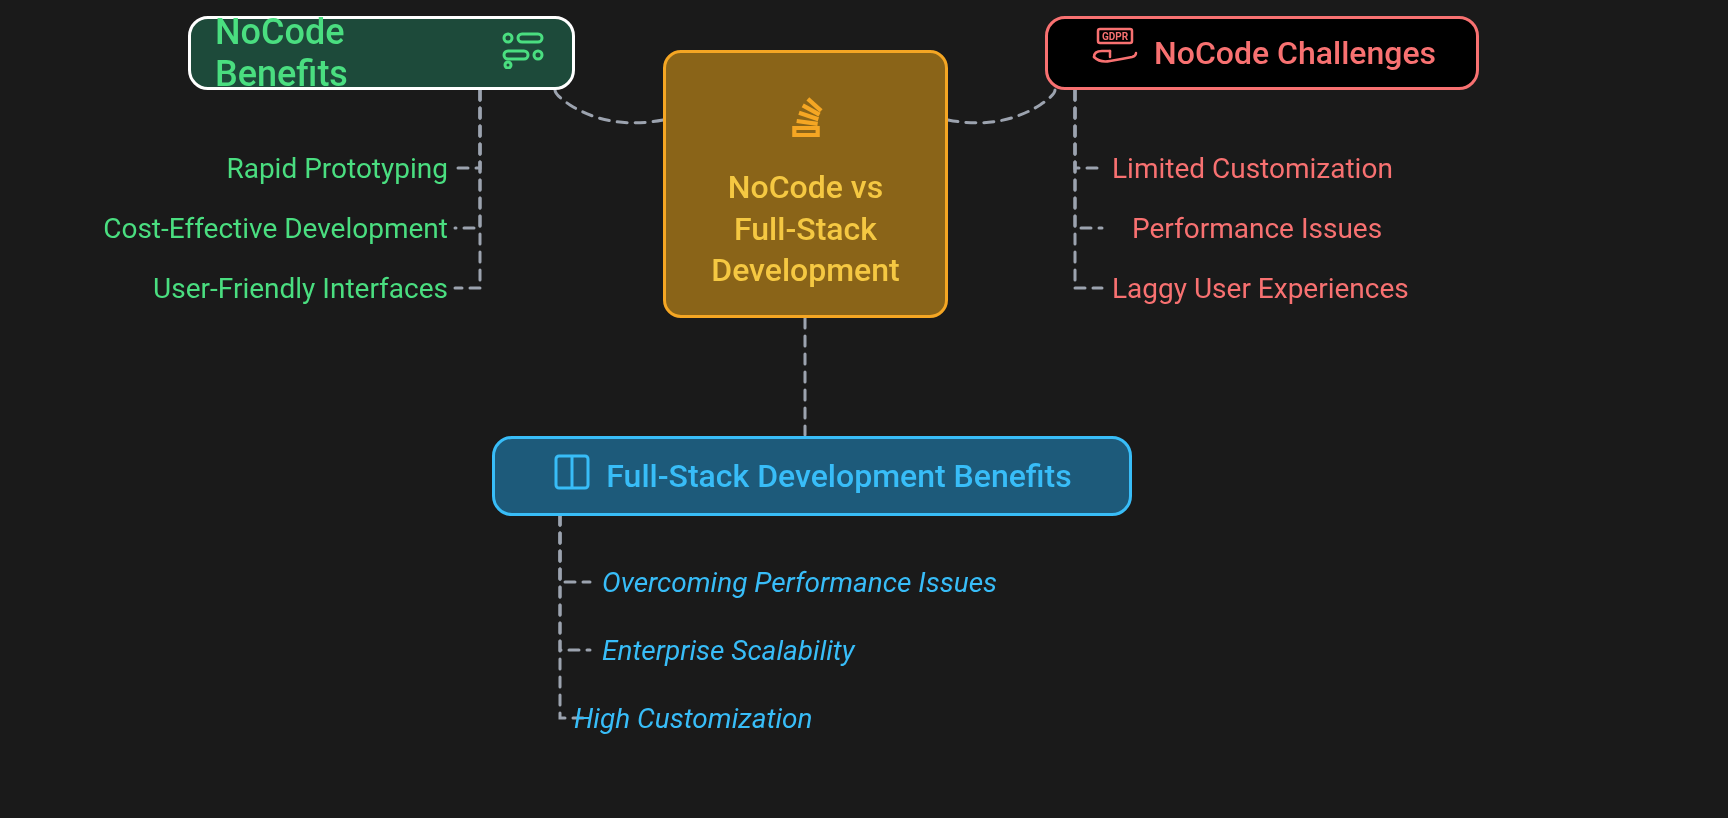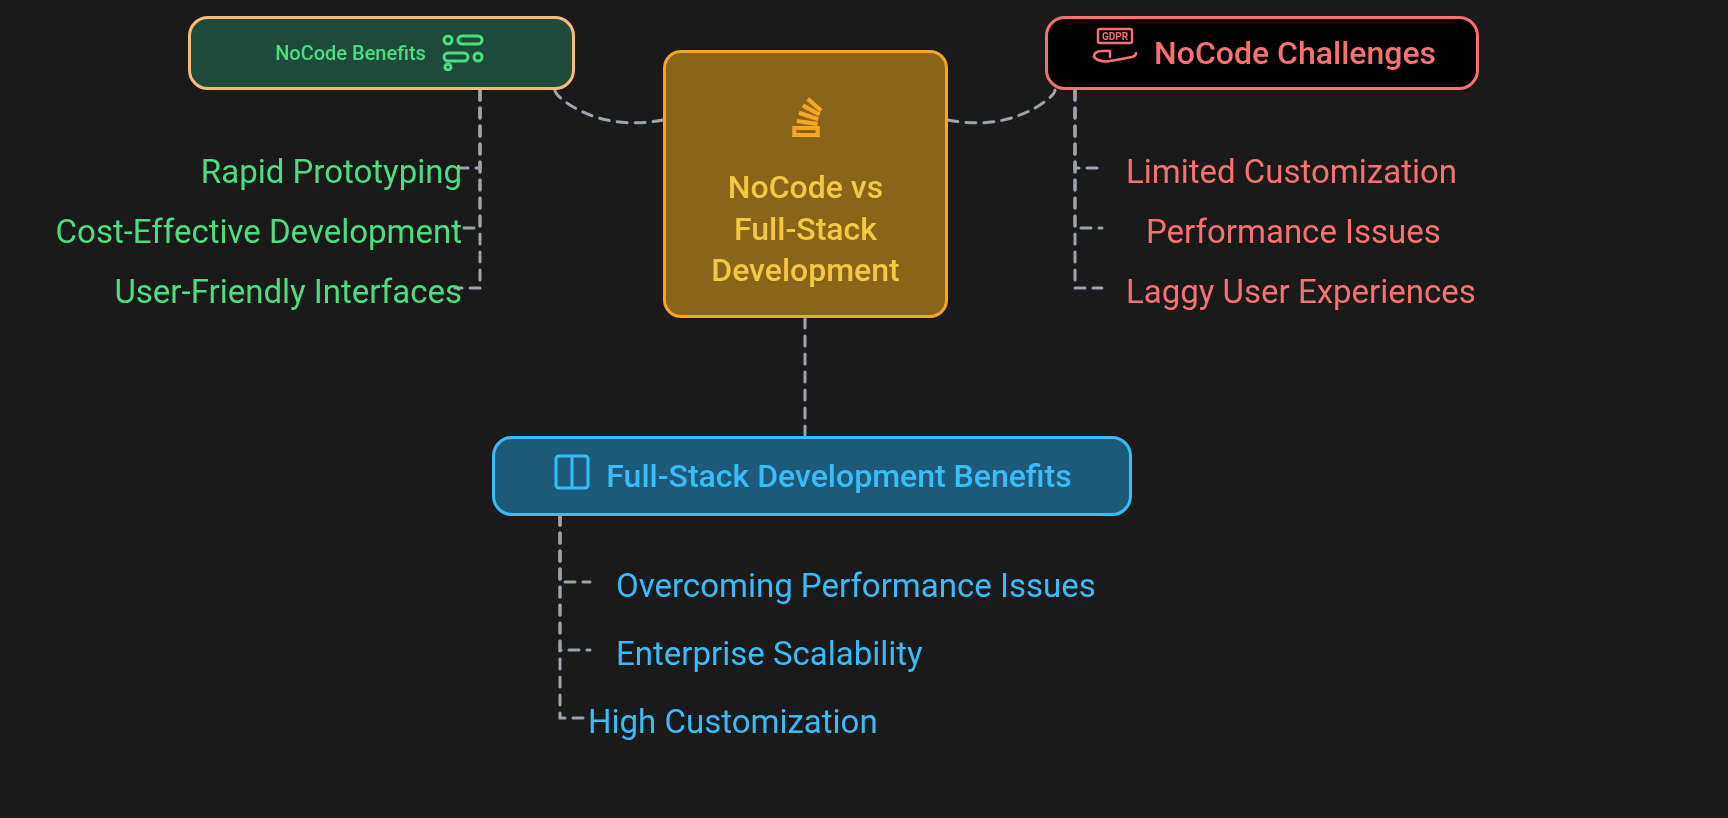--- a/index.html
+++ b/index.html
@@ -27,46 +27,45 @@
     color: #f5c842;
     font-size: 32px;
     text-align: center;
     line-height: 1.3;
     flex-direction: column;
     border-radius: 18px;
   }
   .center-text { text-align: center; }
   .green-node {
     background: #1d4a3a;
-    border: 3px solid #fdba74;
+    border: 3px solid #ffffff;
     color: #4ade80;
-    font-size: 20px;
+    font-size: 36px;
   }
   .red-node {
     background: #000000;
     border: 3px solid #f87171;
     color: #f87171;
     font-size: 32px;
   }
   .blue-node {
     background: #1d5a7a;
     border: 3px solid #38bdf8;
     color: #38bdf8;
     font-size: 32px;
   }
   .leaf {
     position: absolute;
-    font-size: 33px;
+    font-size: 28px;
     font-weight: 400;
     white-space: nowrap;
-    margin-left: 14px;
   }
   .green-text { color: #4ade80; }
   .red-text { color: #f87171; }
-  .blue-text { color: #38bdf8; }
+  .blue-text { color: #38bdf8; font-style: italic; }
   svg.connectors {
     position: absolute;
     top: 0; left: 0;
     width: 1728px; height: 818px;
     pointer-events: none;
   }
   .icon-box { flex-shrink: 0; }
 </style>
 </head>
 <body>

